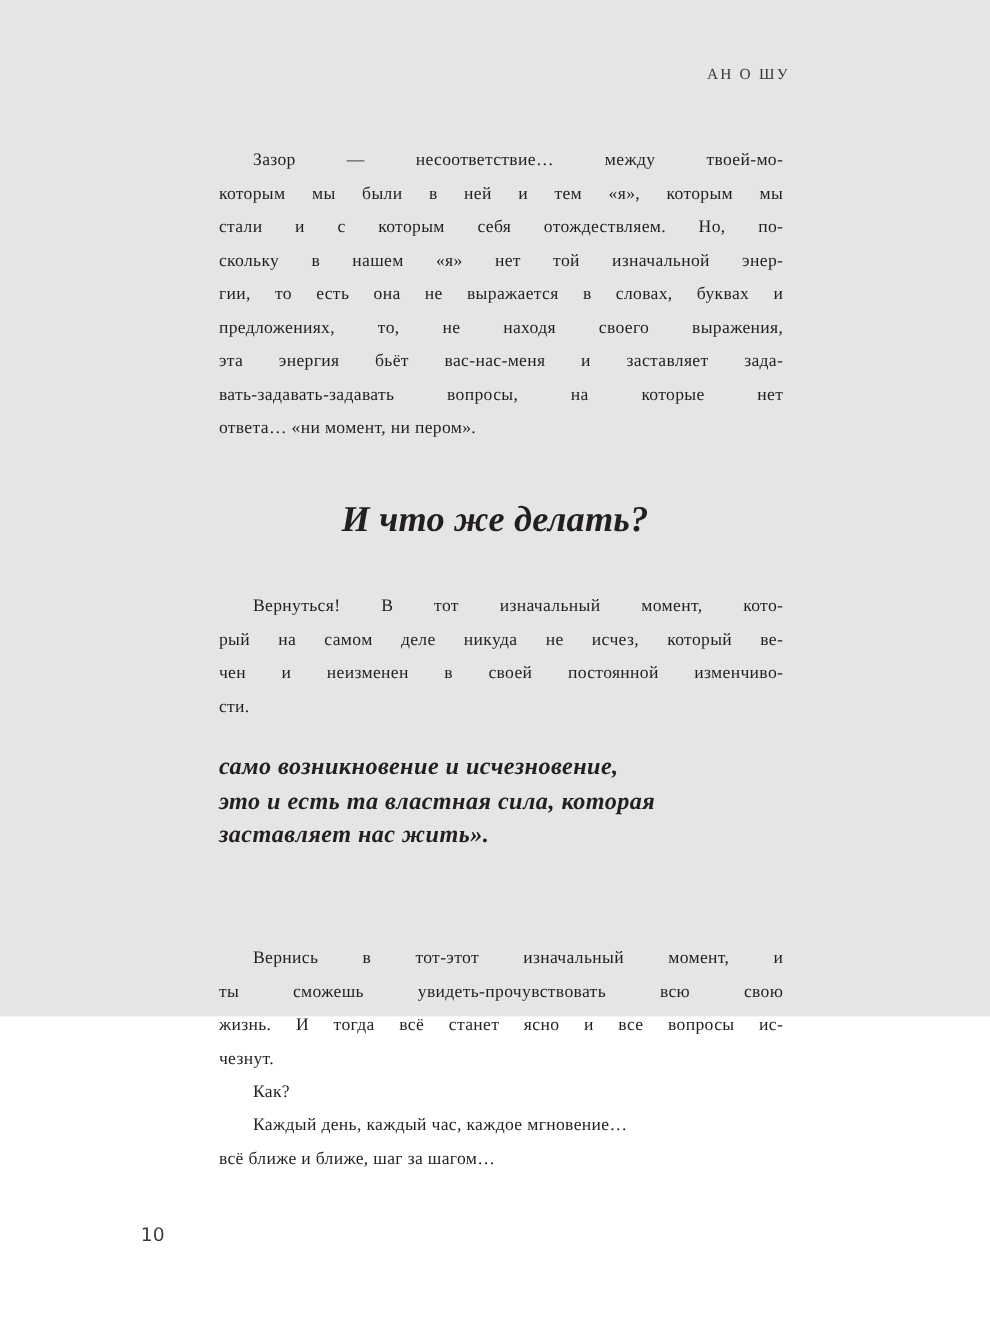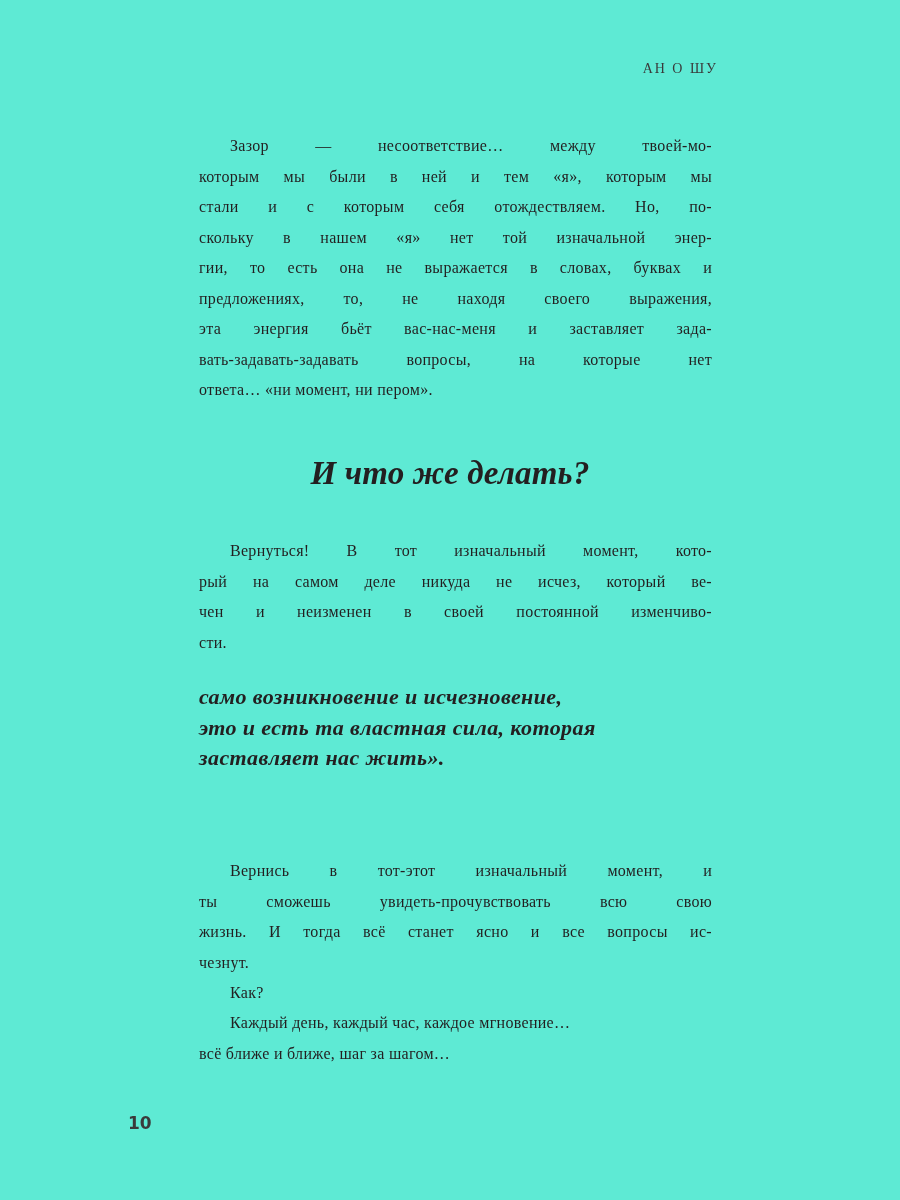--- a/index.html
+++ b/index.html
@@ -1,24 +1,24 @@
 <!DOCTYPE html>
 <html><head>
 <meta charset="utf-8">
 <style>
   html, body { margin: 0; padding: 0; background: #ffffff; }
   body { width: 900px; height: 1200px; position: relative; overflow: hidden; }
-  .page { position: absolute; left: 0; top: 0; width: 900px; height: 1200px; background: #5eead4; color: #231f20; }
+  .page { position: absolute; left: 0; top: 0; width: 900px; height: 924px; background: #e5e5e5; color: #231f20; }
   .running-head {
     position: absolute; left: 600px; top: 61px; width: 118px; text-align: right;
     font-family: "Liberation Serif", serif; font-size: 14px; letter-spacing: 2px; color: #3a3a3a;
   }
   .folio {
     position: absolute; left: 128px; top: 1113px;
-    font-family: "DejaVu Sans", sans-serif; font-size: 17px; color: #3a3a3a; font-weight: 700;
+    font-family: "DejaVu Sans", sans-serif; font-size: 17px; color: #3a3a3a; font-weight: 400;
   }
   .text-block { position: absolute; left: 199px; width: 513px; }
   .line {
     display: block; height: 30.5px; line-height: 30.5px; white-space: nowrap;
     font-family: "Liberation Serif", serif; font-size: 16px; color: #231f20;
     text-align: justify; text-align-last: justify; letter-spacing: 0.3px;
   }
   .line.last { text-align-last: left; }
   .line.indent { padding-left: 31px; }
   .heading {

